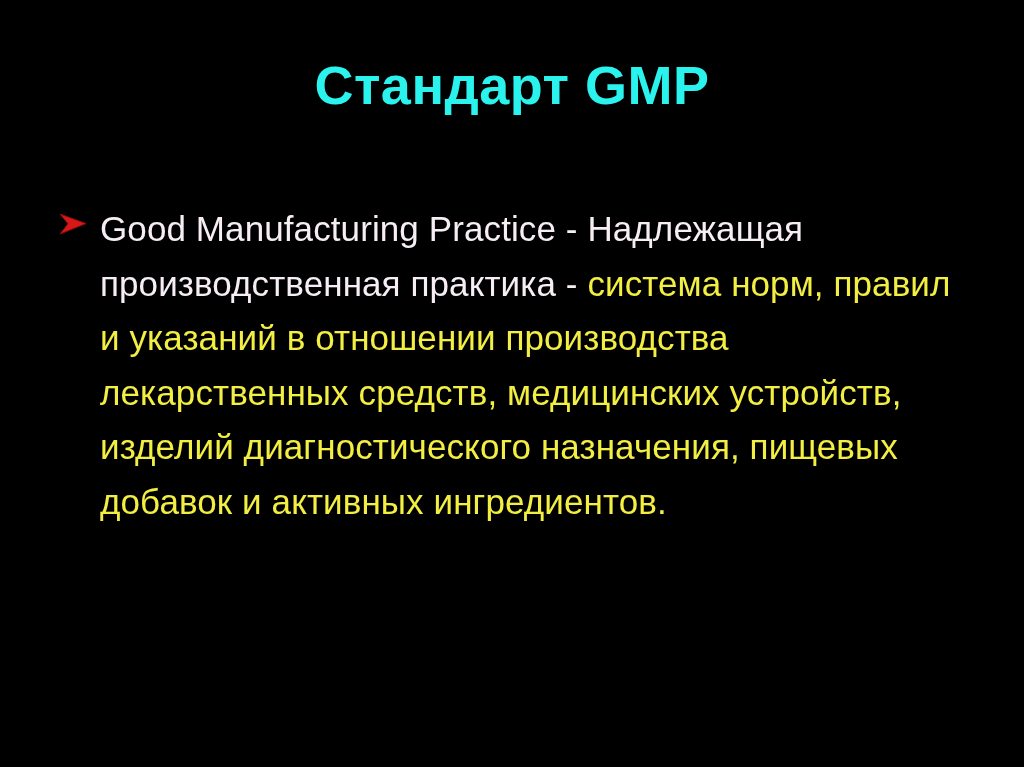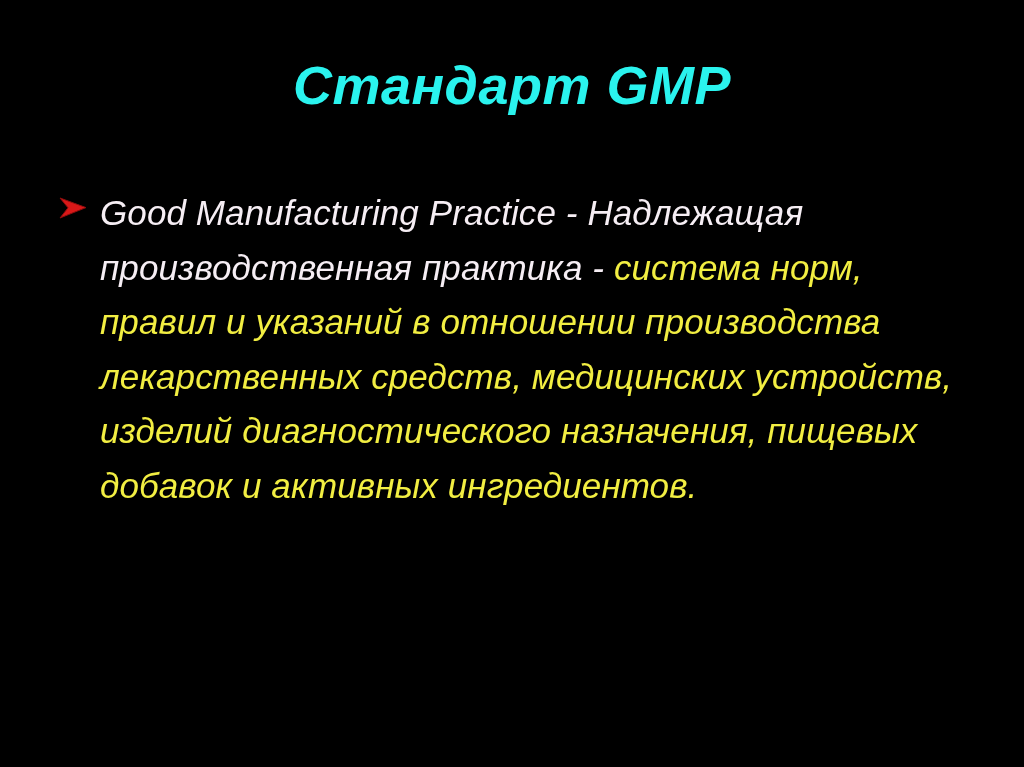--- a/index.html
+++ b/index.html
@@ -9,21 +9,20 @@
     background: #000000;
   }
 
   .slide {
     position: relative;
     width: 1024px;
     height: 767px;
     background: #000000;
     overflow: hidden;
     font-family: "Liberation Sans", sans-serif;
-    font-style: italic;
     -webkit-font-smoothing: antialiased;
   }
 
   
   .slide-title {
     position: absolute;
     top: 56px;
     left: 0;
     width: 1024px;
     text-align: center;
@@ -31,21 +30,21 @@
     font-weight: bold;
     line-height: 1.08;
     color: #2af3ee;
     letter-spacing: 0.5px;
     white-space: nowrap;
   }
 
   
   .body-block {
     position: absolute;
-    top: 186px;
+    top: 202px;
     left: 57px;
     width: 900px;
   }
 
   .bullet-row {
     display: flex;
     align-items: flex-start;
   }
 
   .bullet-marker {

